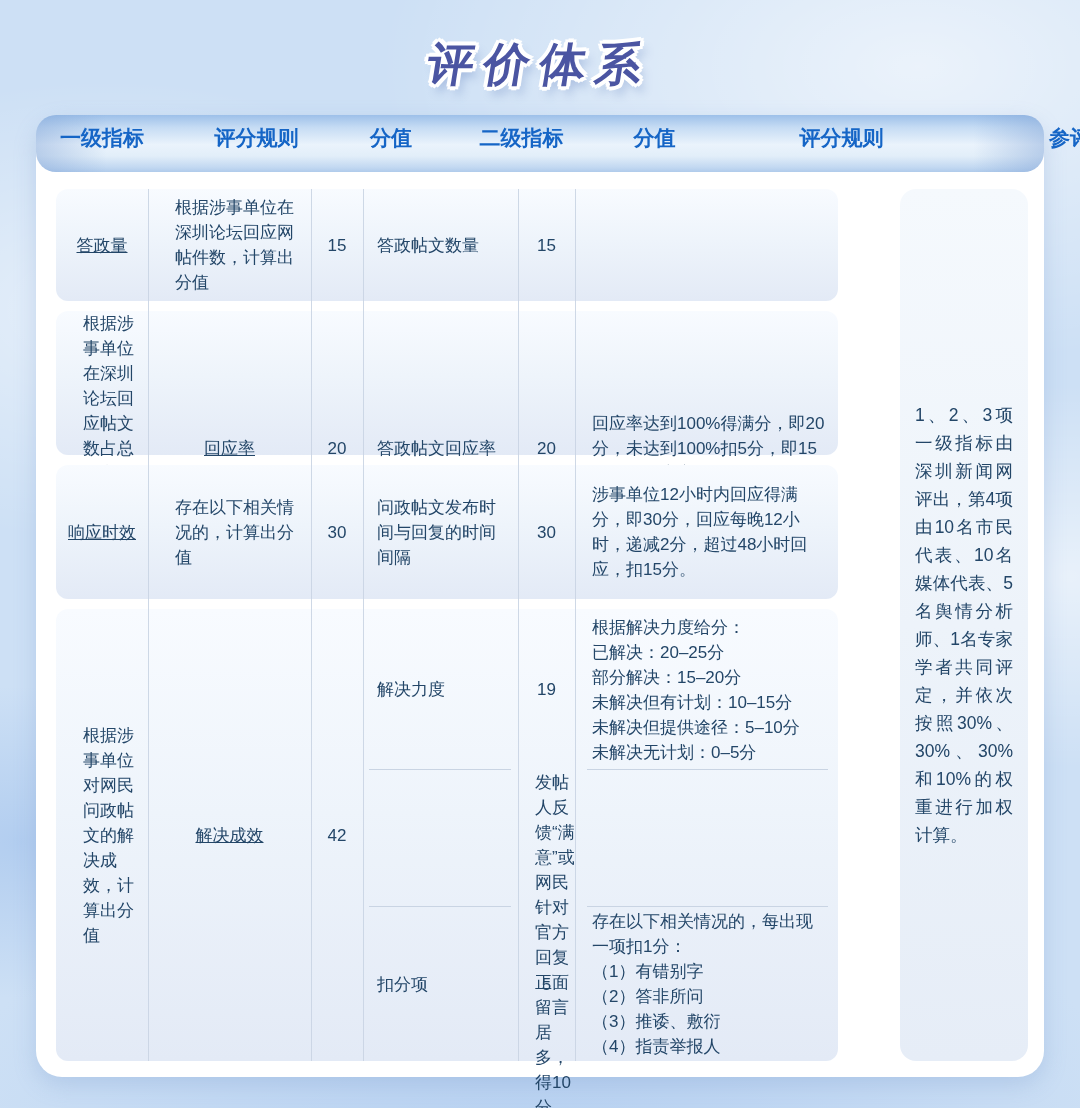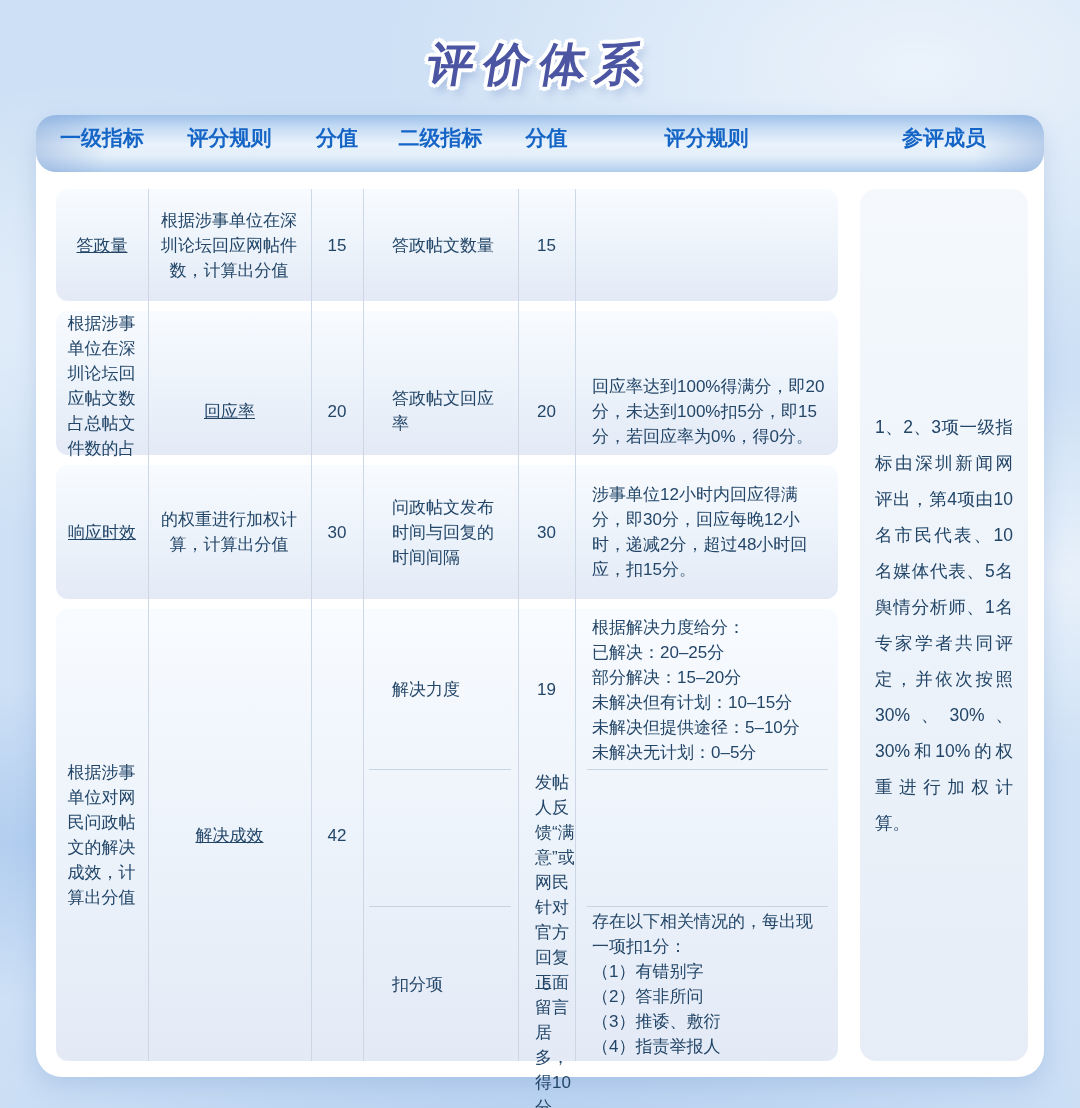--- a/index.html
+++ b/index.html
@@ -36,60 +36,62 @@
   .header-bar{
     height:57px;border-radius:20px;
     background:
       linear-gradient(90deg, rgba(128,163,214,.45) 0%, rgba(255,255,255,0) 7%, rgba(255,255,255,0) 93%, rgba(128,163,214,.45) 100%),
       linear-gradient(180deg,#9dc0e9 0%,#c6dcf4 22%,#eaf3fc 52%,#e2eef9 72%,#c2d8f1 92%,#b0cbeb 100%);
     display:grid;
     grid-template-columns:92px 163px 52px 155px 57px 263px 22px 1fr;
     align-items:center;
     padding:0 16px 12px 20px;
     box-sizing:border-box;
+    gap:27px;
   }
   .hcell{ text-align:center;font-size:21px;font-weight:bold;color:#1565c6; white-space:nowrap;}
   .content{ display:flex; gap:22px; padding:17px 16px 0 20px; }
   .left-table{ width:782px; position:relative; display:flex; flex-direction:column; gap:10px; }
   .vl{ position:absolute; top:0; bottom:0; width:1px; background:#c9d4e3; opacity:.9; z-index:3; pointer-events:none;}
   .vl1{left:92px}.vl2{left:255px}.vl3{left:307px}.vl4{left:462px}.vl5{left:519px}
   .row{
     display:grid; grid-template-columns:92px 163px 52px 155px 57px 263px;
     border-radius:12px;
     background:linear-gradient(180deg,#f8fbff 0%,#eef4fb 45%,#e3eaf6 100%);
   }
   .row-h1{height:112px}.row-h2{height:144px}.row-h3{height:134px}
   .row4{
     display:grid; grid-template-columns:92px 163px 52px 475px;
     height:452px; border-radius:12px;
     background:linear-gradient(180deg,#f8fbff 0%,#eef4fb 45%,#e3eaf6 100%);
   }
   .cell{ display:flex; align-items:center; font-size:17px; color:#234668; line-height:25px; box-sizing:border-box;}
   .c-ind{ justify-content:center; text-align:center;text-decoration:underline;}
-  .c-desc{ padding:0 12px 0 11px;text-align:center;}
+  .c-desc{ padding:0 12px 0 27px;}
   .c-score{ justify-content:center;}
-  .c-sub{ padding:0 10px 0 29px;}
+  .c-sub{ padding:0 10px 0 14px;}
   .c-rule{ padding:0 10px 0 17px;}
   .prewrap{ white-space:pre-line;}
   .substack{ display:flex; flex-direction:column;}
   .subrow{ display:grid; grid-template-columns:155px 57px 263px; position:relative;}
   .sub-h1{height:161px}.sub-h2{height:137px}.sub-h3{height:154px}
   .subrow.divided::before{
     content:""; position:absolute; bottom:0; left:6px; width:142px; height:1px; background:#c9d4e3;
   }
   .subrow.divided::after{
     content:""; position:absolute; bottom:0; left:224px; right:10px; height:1px; background:#c9d4e3;
   }
   .member-cell{
     flex:1; height:872px; border-radius:16px;
     background:linear-gradient(180deg,#f5f9fd 0%,#edf3fa 50%,#e6edf7 100%);
     display:flex; align-items:center;
     padding:0 15px; box-sizing:border-box;
-    font-size:17.5px; line-height:36px; color:#234668;
+    font-size:17.5px; line-height:28px; color:#234668;
     text-align:justify;
+    margin-left:40px;
   }
 </style>
 </head>
 <body>
 
 <div class="title-wrap">
   <div class="title">评价体系</div>
 </div>
 
 <div class="container">
@@ -124,21 +126,21 @@
         <div class="cell c-desc">根据涉事单位在深圳论坛回应帖文数占总帖文件数的占比，计算出分值</div>
         <div class="cell c-ind">回应率</div>
         <div class="cell c-score">20</div>
         <div class="cell c-sub">答政帖文回应率</div>
         <div class="cell c-score">20</div>
         <div class="cell c-rule">回应率达到100%得满分，即20分，未达到100%扣5分，即15分，若回应率为0%，得0分。</div>
       </div>
 
       <div class="row row-h3">
         <div class="cell c-ind">响应时效</div>
-        <div class="cell c-desc">的权重进行加权计算，计算出分值</div>
+        <div class="cell c-desc">存在以下相关情况的，计算出分值</div>
         <div class="cell c-score">30</div>
         <div class="cell c-sub">问政帖文发布时间与回复的时间间隔</div>
         <div class="cell c-score">30</div>
         <div class="cell c-rule">涉事单位12小时内回应得满分，即30分，回应每晚12小时，递减2分，超过48小时回应，扣15分。</div>
       </div>
 
       <div class="row4">
         <div class="cell c-desc">根据涉事单位对网民问政帖文的解决成效，计算出分值</div>
         <div class="cell c-ind">解决成效</div>
         <div class="cell c-score">42</div>

